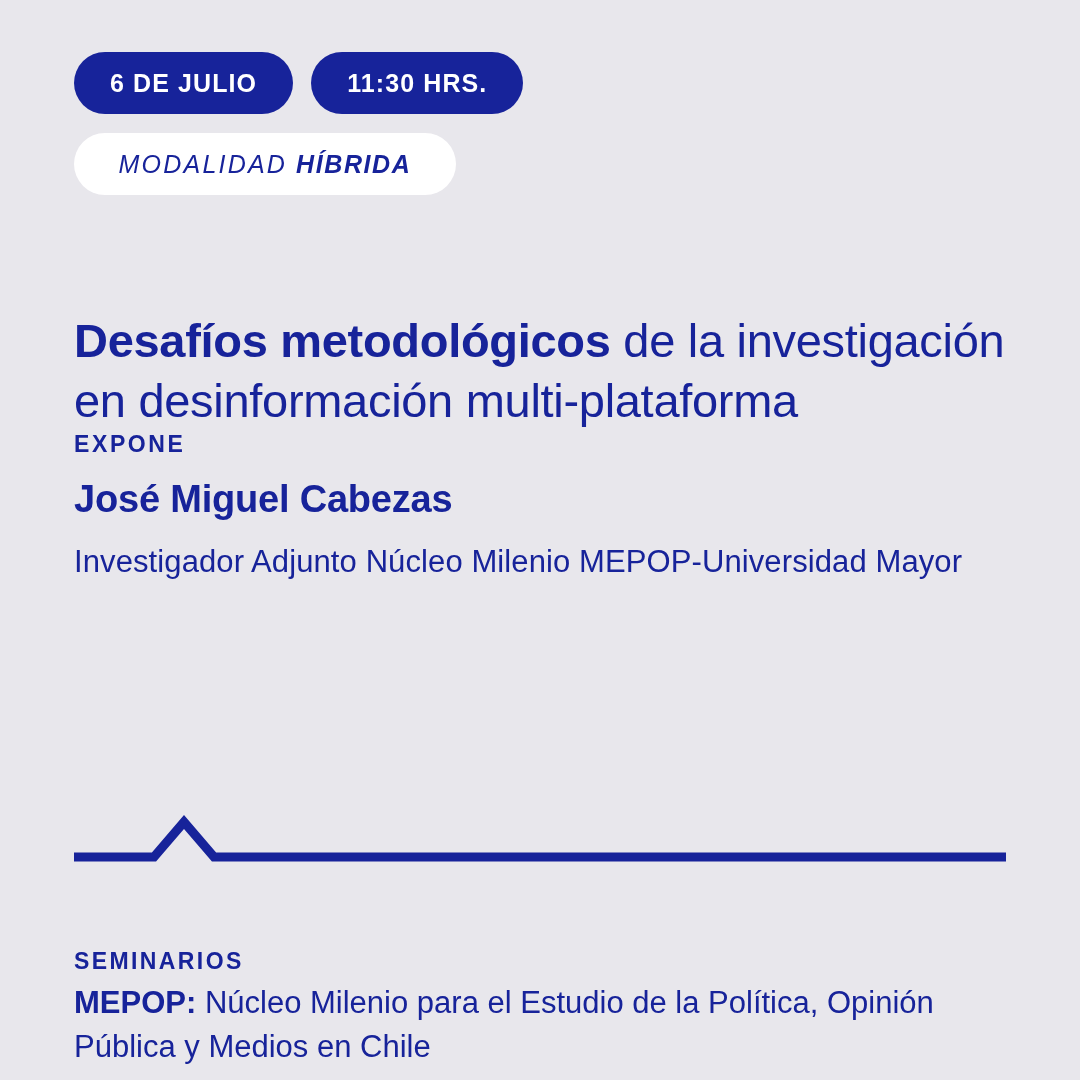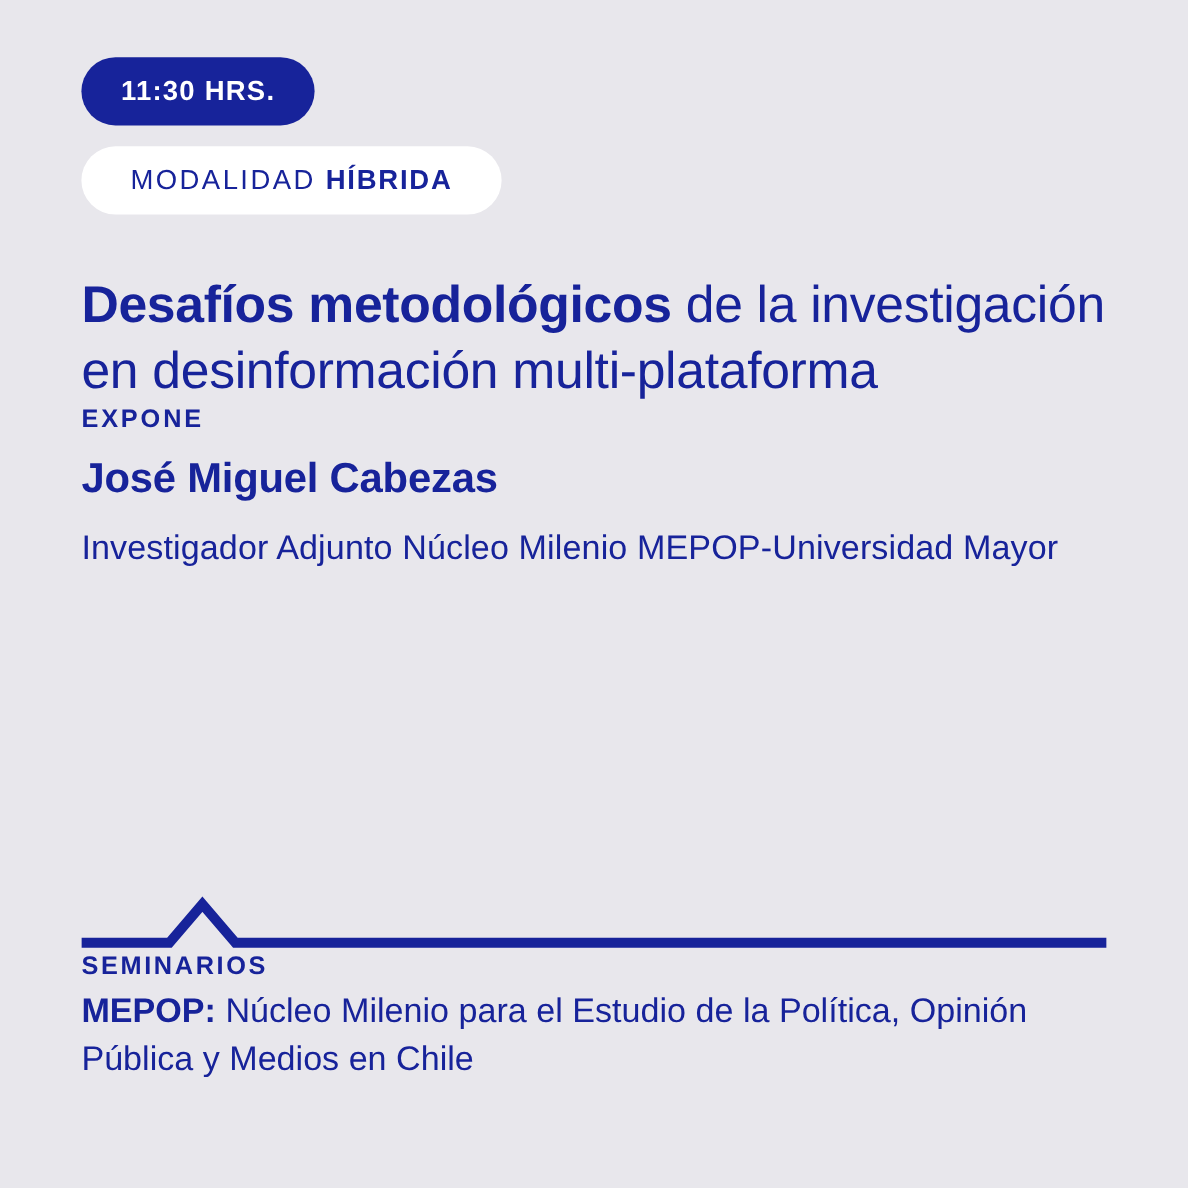--- a/index.html
+++ b/index.html
@@ -45,30 +45,31 @@
     color: #ffffff;
   }
   .pill-light {
     background: #ffffff;
     color: #17239a;
     margin-top: 19px;
     padding: 4px 42px;
     letter-spacing: 2.2px;
     font-weight: normal;
     font-size: 25px;
+    font-style: italic;
   }
   .pill-light b {
     font-weight: bold;
     letter-spacing: 1.6px;
   }
   .pill-light .spacer { display: inline-block; width: 9px; }
 
   
   .title {
-    margin-top: 52px;
+    margin-top: 116px;
     font-size: 47px;
     line-height: 1.28;
     font-weight: normal;
     color: #17239a;
     letter-spacing: -0.3px;
     max-width: 950px;
   }
   .title b { font-weight: bold; }
 
   
@@ -101,21 +102,21 @@
     top: 800px;
     height: 70px;
   }
   .divider-wrap svg { display: block; }
 
   
   .footer {
     position: absolute;
     left: 74px;
     right: 74px;
-    top: 864px;
+    top: 948px;
   }
   .footer-label {
     font-size: 23px;
     font-weight: bold;
     letter-spacing: 2.4px;
     color: #17239a;
   }
   .footer-text {
     margin-top: 6px;
     font-size: 31px;
@@ -124,20 +125,23 @@
     max-width: 920px;
   }
   .footer-text b { font-weight: bold; }
 </style>
 </head>
 <body>
 
 <div class="poster">
 
   <div class="pill-row">
+    <div class="pill pill-dark">
+      <span>6 DE JULIO</span>
+    </div>
     <div class="pill pill-dark">
       <span>11:30 HRS.</span>
     </div>
   </div>
 
   <div class="pill pill-light" style="width:382px;">
     <span>MODALIDAD</span>
     <span class="spacer"></span>
     <b>HÍBRIDA</b>
   </div>

